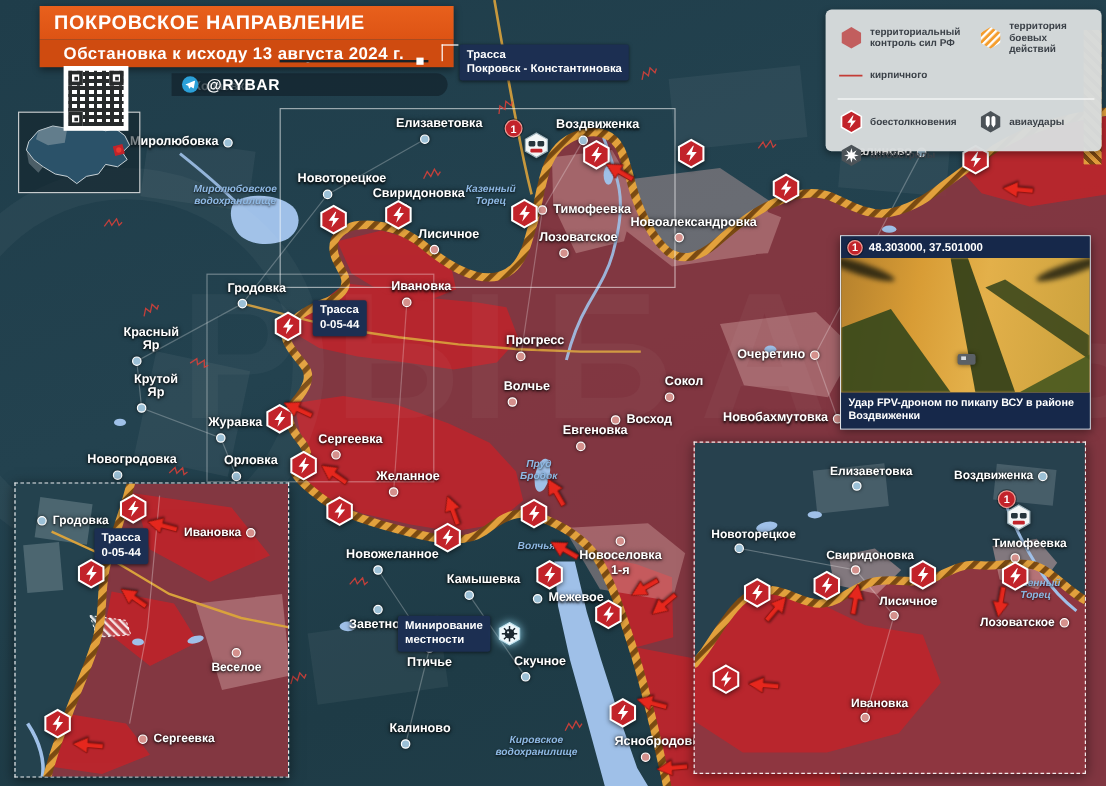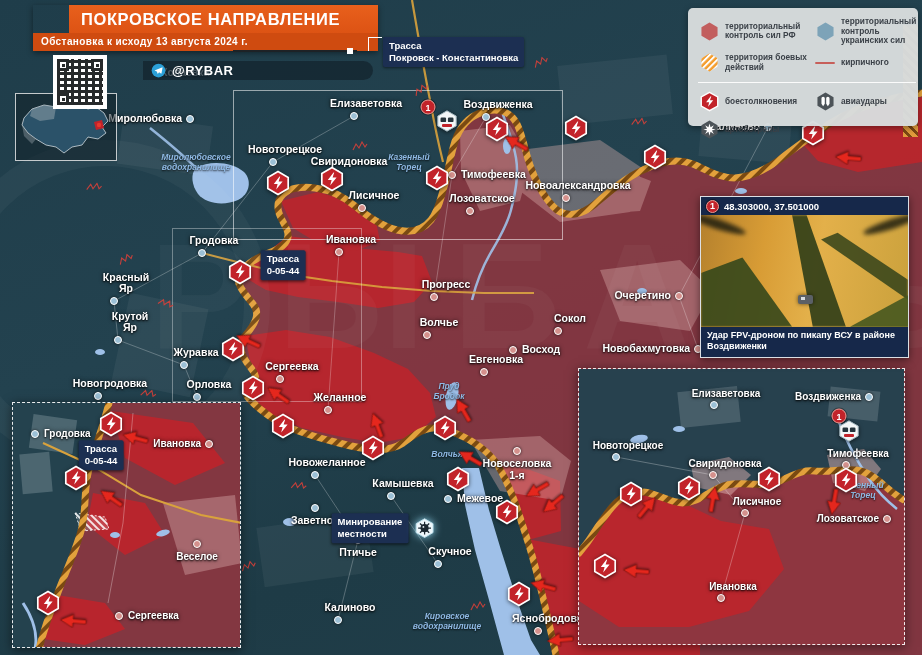--- a/index.html
+++ b/index.html
@@ -46,23 +46,23 @@
   .pmark{position:absolute;width:15px;height:15px;border-radius:50%;background:#c2232a;
          border:1px solid #ef9a93;color:#fff;font-size:9px;font-weight:bold;display:flex;
          align-items:center;justify-content:center;transform:translate(-50%,-50%);z-index:7;
          box-shadow:0 0 0 1px rgba(0,0,0,.35);}
   .fpvhex{position:absolute;width:24px;height:24px;transform:translate(-50%,-50%);z-index:7;
           filter:drop-shadow(0 1px 2px rgba(0,0,0,.6));}
   
   .banner{position:absolute;left:33px;top:5px;width:345px;z-index:12;
           box-shadow:0 2px 6px rgba(0,0,0,.45);}
   .banner-title{background:linear-gradient(180deg,#e8601c,#dd5314);color:#fff;font-size:16.5px;
-          font-weight:800;letter-spacing:.6px;padding:5px 12px 4px;margin-left:36px;}
-  .banner-sub{background:#cf4b10;color:#fff;font-size:10px;font-weight:bold;
-          letter-spacing:.4px;padding:3px 8px 4px;}
+          font-weight:800;letter-spacing:.6px;padding:5px 12px 4px;}
+  .banner-sub{background:#cf4b10;color:#fff;font-size:14px;font-weight:bold;
+          letter-spacing:.4px;padding:3px 20px 4px;}
   .scaleline{position:absolute;left:233px;top:50px;width:124px;height:2px;background:#1d2226;z-index:12;}
   .scaleline::after{content:"";position:absolute;right:4px;top:-2px;width:6px;height:6px;background:#fff;}
   .leader1{position:absolute;left:368px;top:37px;width:14px;height:14px;border-left:1px solid #fff;
            border-top:1px solid #fff;z-index:12;}
   
   .rybar{position:absolute;left:143px;top:61px;width:230px;height:19px;z-index:12;display:flex;
          align-items:center;gap:6px;padding:0 8px;background:rgba(15,25,34,.55);
          border-radius:0 10px 10px 0;}
   .rybar .handle{color:#fff;font-weight:800;font-size:13px;letter-spacing:.5px;}
   
@@ -572,28 +572,20 @@
   </div>
 
   <div class="legend" id="legend-box">
       <div class="litem">
         <div class="lic">
           <svg viewBox="0 0 24 24" width="21" height="21">
             <path d="M12 1.8 L21.2 7.1 V16.9 L12 22.2 L2.8 16.9 V7.1 Z" fill="#c25e5e"></path>
           </svg>
         </div>
         <div class="llab">территориальный контроль сил РФ</div>
-      </div>
-      <div class="litem">
-        <div class="lic">
-          <svg viewBox="0 0 24 24" width="21" height="21">
-            <path d="M12 1.8 L21.2 7.1 V16.9 L12 22.2 L2.8 16.9 V7.1 Z" fill="#7da3b8"></path>
-          </svg>
-        </div>
-        <div class="llab">территориальный контроль украинских сил</div>
       </div>
       <div class="litem">
         <div class="lic">
           <svg viewBox="0 0 24 24" width="21" height="21">
             <path d="M12 1.8 L21.2 7.1 V16.9 L12 22.2 L2.8 16.9 V7.1 Z" fill="url(#stripes)"></path>
           </svg>
         </div>
         <div class="llab">территория боевых действий</div>
       </div>
       <div class="litem">

